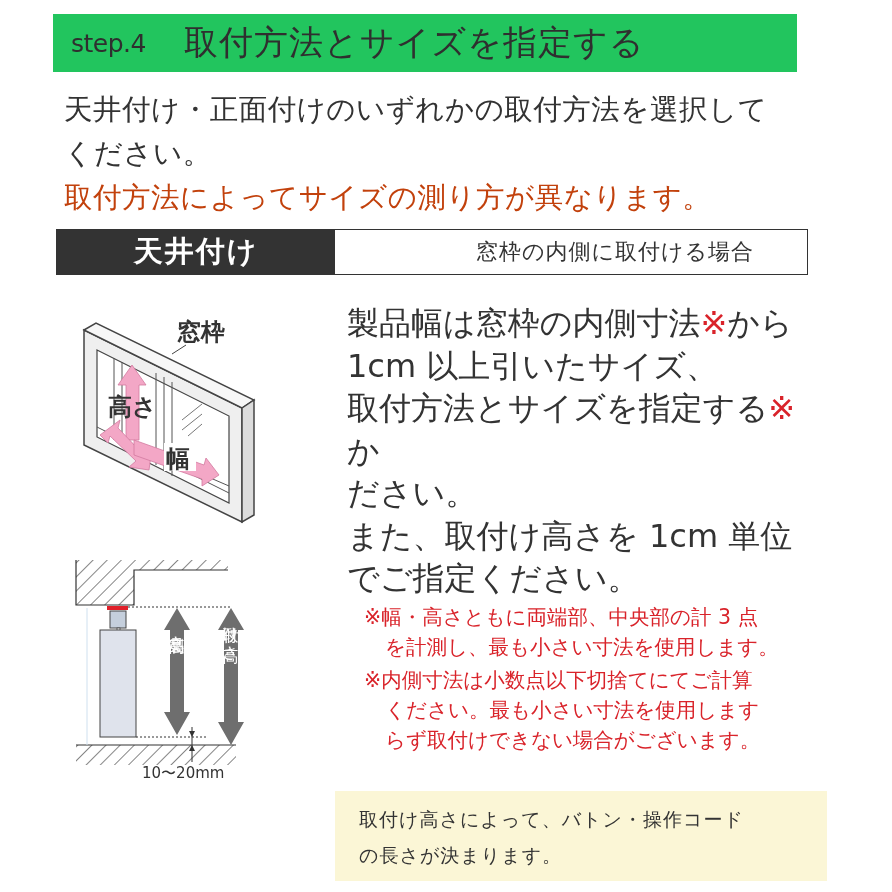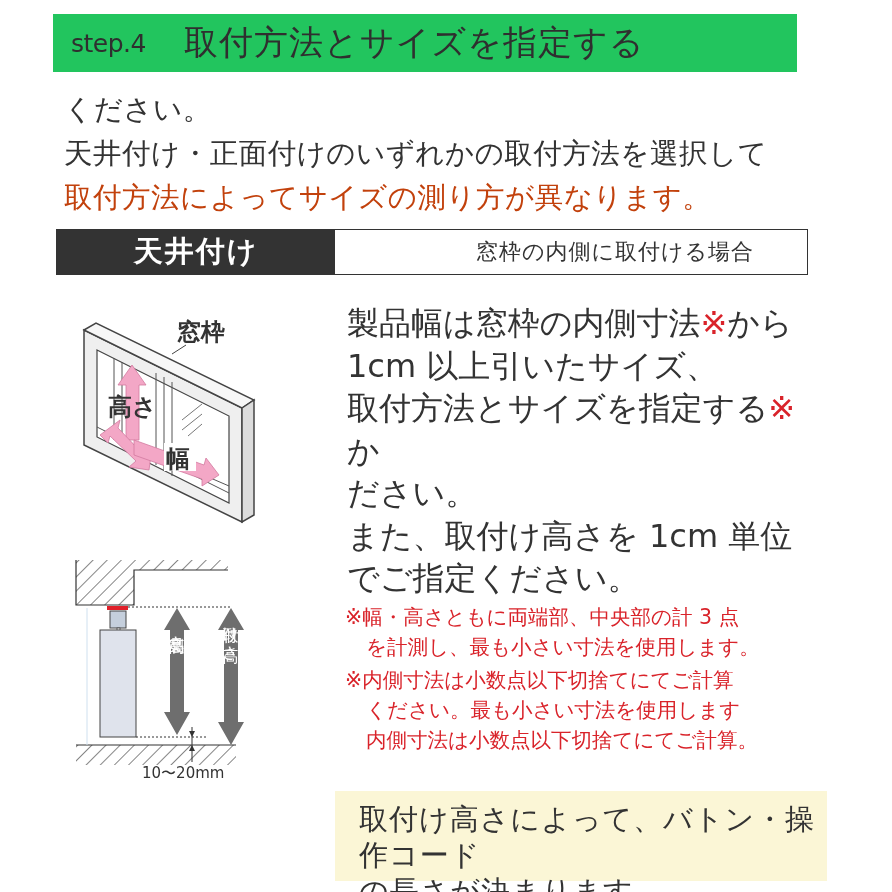--- a/index.html
+++ b/index.html
@@ -20,42 +20,42 @@
                   display:flex; align-items:center; justify-content:center; letter-spacing:2px; }
     .band .light { flex:1; background:#fff; color:#333; font-size:22px;
                    display:flex; align-items:center; justify-content:center; letter-spacing:1px;padding-left:40px; }
 
     .body-text { position:absolute; left:347px; top:302px; width:470px; font-size:32px;
                  line-height:42.5px; color:#333; }
     .body-text .mark { color:#d9232a; }
 
     .notes { position:absolute; left:345px; top:602px; width:470px; font-size:20.5px;
              line-height:30px; color:#d9232a; }
-    .notes .note { margin-bottom:3px; }
+    .notes .note { margin-bottom:3px;margin-left:19px; }
     .notes .indent { padding-left:21px; }
 
     .info-box { position:absolute; left:335px; top:791px; width:492px; height:90px;
                 background:#fbf6d6; box-sizing:border-box; padding:10px 0 0 24px;
-                font-size:29px; line-height:36px; color:#333; letter-spacing:1px; }
+                font-size:19px; line-height:36px; color:#333; letter-spacing:1px; }
 
     .fig1 { position:absolute; left:64px; top:290px; width:260px; height:240px; }
     .fig2 { position:absolute; left:60px; top:550px; width:260px; height:240px; }
     svg text { font-family:"DejaVu Sans", "Liberation Sans", sans-serif; }
   </style>
 </head>
 <body>
 
 <div class="header">
   <span class="step">step.4</span>
   <span class="title">取付方法とサイズを指定する</span>
 </div>
 
 <div class="intro">
+  <div>天井付け・正面付けのいずれかの取付方法を選択して</div>
   <div>ください。</div>
-  <div>天井付け・正面付けのいずれかの取付方法を選択して</div>
   <div class="red">取付方法によってサイズの測り方が異なります。</div>
 </div>
 
 <div class="band">
   <div class="dark">天井付け</div>
   <div class="light">窓枠の内側に取付ける場合</div>
 </div>
 
 <div class="fig1">
   <svg width="260" height="240" viewBox="0 0 260 240">
@@ -145,20 +145,20 @@
 </div>
 
 <div class="notes">
   <div class="note">
     <div>※幅・高さともに両端部、中央部の計 3 点</div>
     <div class="indent">を計測し、最も小さい寸法を使用します。</div>
   </div>
   <div class="note">
     <div>※内側寸法は小数点以下切捨てにてご計算</div>
     <div class="indent">ください。最も小さい寸法を使用します</div>
-    <div class="indent">内側寸法は小数点以下切捨てにてご計算。</div>
+    <div class="indent">らず取付けできない場合がございます。</div>
   </div>
 </div>
 
 <div class="info-box">
   <div>取付け高さによって、バトン・操作コード</div>
   <div>の長さが決まります。</div>
 </div>
 
 </body></html>

